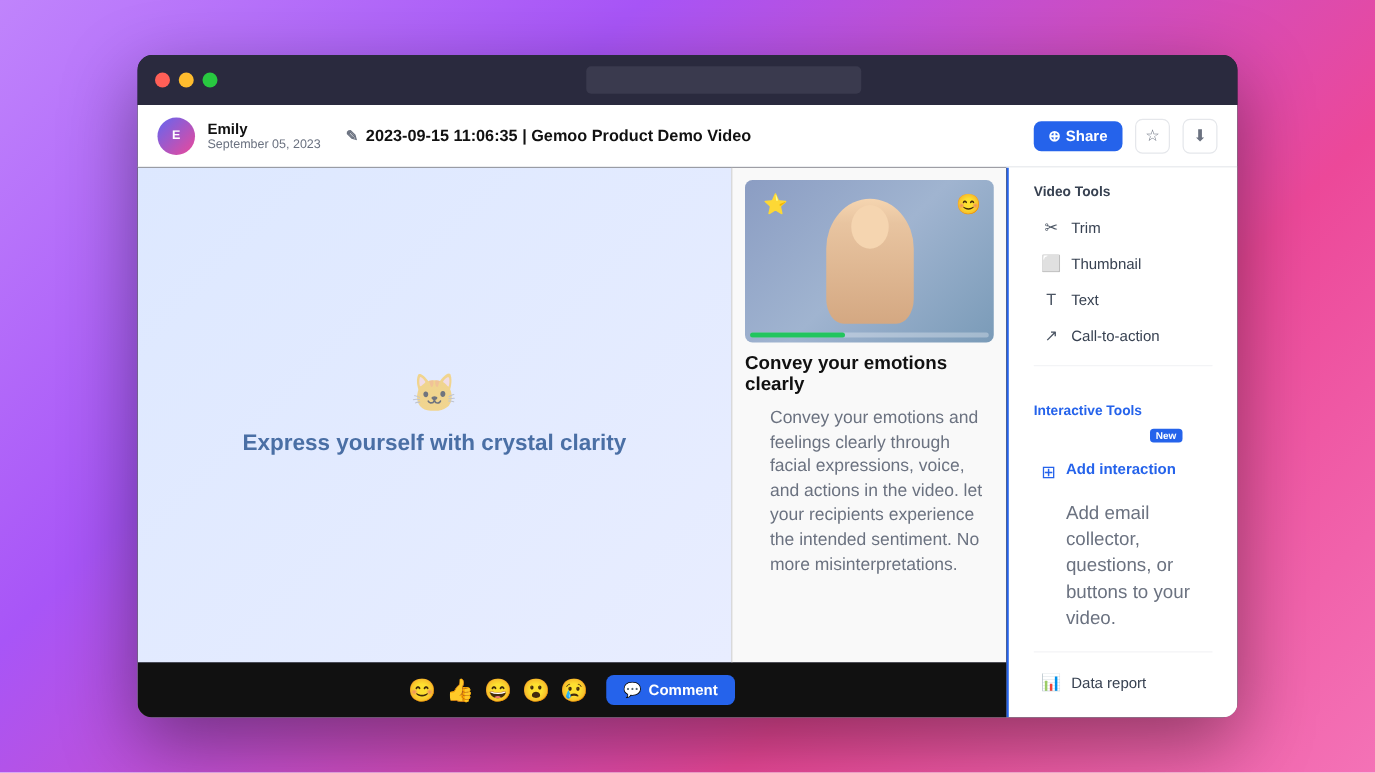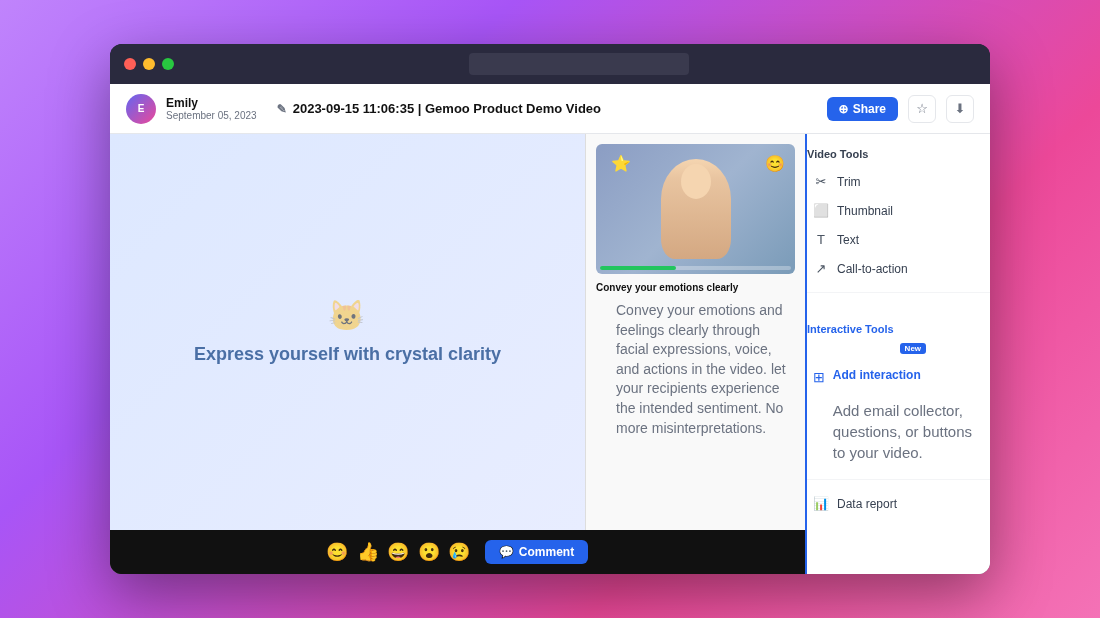--- a/index.html
+++ b/index.html
@@ -209,21 +209,21 @@
       background: rgba(255,255,255,0.3);
       border-radius: 2px;
     }
     .progress-bar-fill {
       height: 100%;
       background: #22c55e;
       border-radius: 2px;
       width: 40%;
     }
     .preview-title {
-      font-size: 10px;
+      font-size: 15px;
       font-weight: 700;
       color: #111;
     }
     .preview-desc {
       font-size: 14px;
       color: #6b7280;
       line-height: 1.4;
       margin-left: 20px;
     }
     .bottom-bar {
@@ -249,21 +249,21 @@
       cursor: pointer;
       display: flex;
       align-items: center;
       gap: 5px;
       margin-left: 6px;
     }
     .tools-panel {
       width: 185px;
       background: #fff;
       border-left: 2px solid #2563eb;
-      padding: 14px 0;
+      padding: 14px 20px;
       display: flex;
       flex-direction: column;
       gap: 2px;
       overflow-y: auto;
     }
     .panel-section-title {
       font-size: 11px;
       font-weight: 600;
       color: #374151;
       margin-bottom: 6px;

